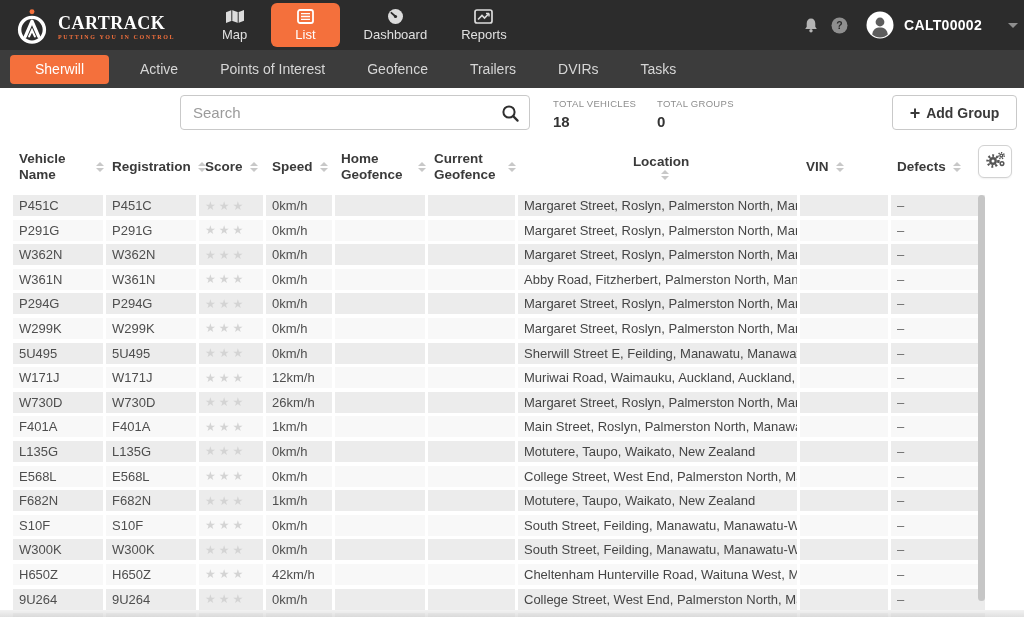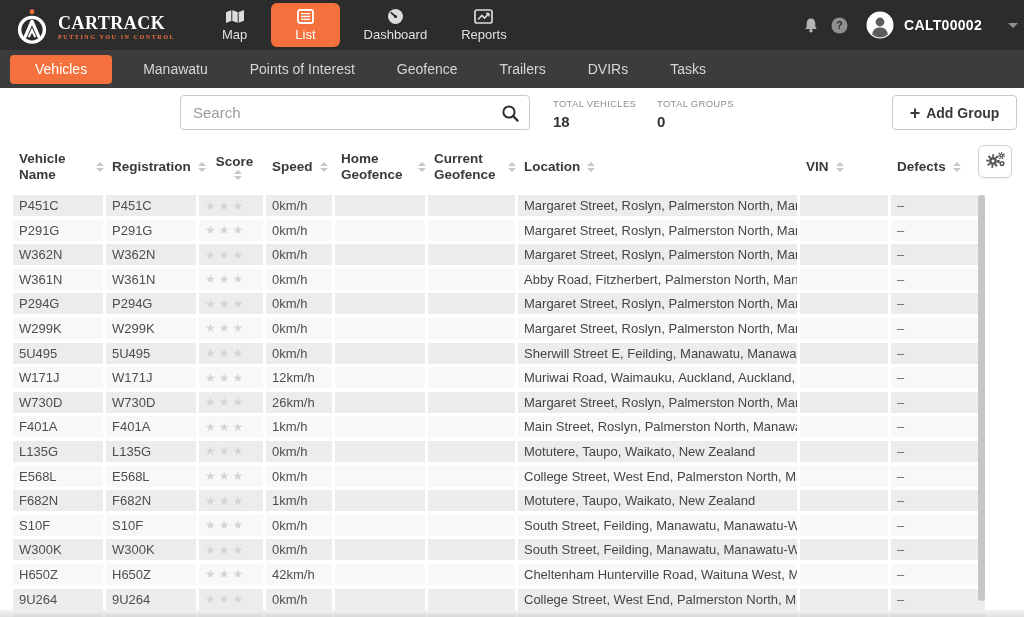--- a/index.html
+++ b/index.html
@@ -80,22 +80,22 @@
 
   .tbody { position:absolute; top:195px; left:13px; width:972px; height:422px; overflow:hidden; }
   .trow { display:flex; height:21px; margin-bottom:3.6px; cursor:pointer; }
   .cell { background:#ececec; margin-right:3px; display:flex; align-items:center;
           padding:0 6px; font-size:13px; color:#4e4e4e; white-space:nowrap; overflow:hidden; }
   .trow.even .cell { background:#f8f8f8; }
   .cell:last-child { margin-right:0; }
   .c0 { width:90px; } .c1 { width:90px; } .c2 { width:64px; } .c3 { width:66px;text-align:center; }
   .c4 { width:90px; } .c5 { width:87px; } .c6 { width:279px; color:#454545; }
   .c7 { width:88px; } .c8 { width:94px; color:#666; }
-  .h0 { width:93px; } .h1 { width:93px; } .h2 { width:67px;flex-direction:column; } .h3 { width:69px; }
-  .h4 { width:93px; } .h5 { width:90px; } .h6 { width:282px; } .h7 { width:91px; } .h8 { width:94px; }
+  .h0 { width:93px; } .h1 { width:93px; } .h2 { width:67px; } .h3 { width:69px; }
+  .h4 { width:93px; } .h5 { width:90px; } .h6 { width:282px;flex-direction:column; } .h7 { width:91px; } .h8 { width:94px; }
   .stars { color:#d4d4d4; font-size:12px; letter-spacing:3px; line-height:1; }
 
   .vscroll { position:absolute; left:978px; top:195px; width:7px; height:406px;
              background:#c6c6c6; border-radius:4px; cursor:pointer; }
   .bottom-fade { position:absolute; left:0; bottom:0; width:1024px; height:7px;
                  background:linear-gradient(to bottom, rgba(0,0,0,0.05), rgba(0,0,0,0.12)); pointer-events:none; }
 </style>
 </head>
 <body>
 
@@ -178,24 +178,24 @@
             <path d="M6.2,23.5 C6.8,18.4 10.2,16.6 14,16.6 C17.8,16.6 21.2,18.4 21.8,23.5 C19.7,25.4 17,26.5 14,26.5 C11,26.5 8.3,25.4 6.2,23.5 Z" fill="#5d5d5d"></path>
           </svg>
       </span>
       <span class="acc-name">CALT00002</span>
       <span class="acc-caret"></span>
     </div>
   </div>
 
   <div class="subnav">
     <div class="tab active">
-        <span>Vehicles</span>
+        <span>Sherwill</span>
       </div>
     <div class="tab">
-        <span>Manawatu</span>
+        <span>Active</span>
       </div>
     <div class="tab">
         <span>Points of Interest</span>
       </div>
     <div class="tab">
         <span>Geofence</span>
       </div>
     <div class="tab">
         <span>Trailers</span>
       </div>

